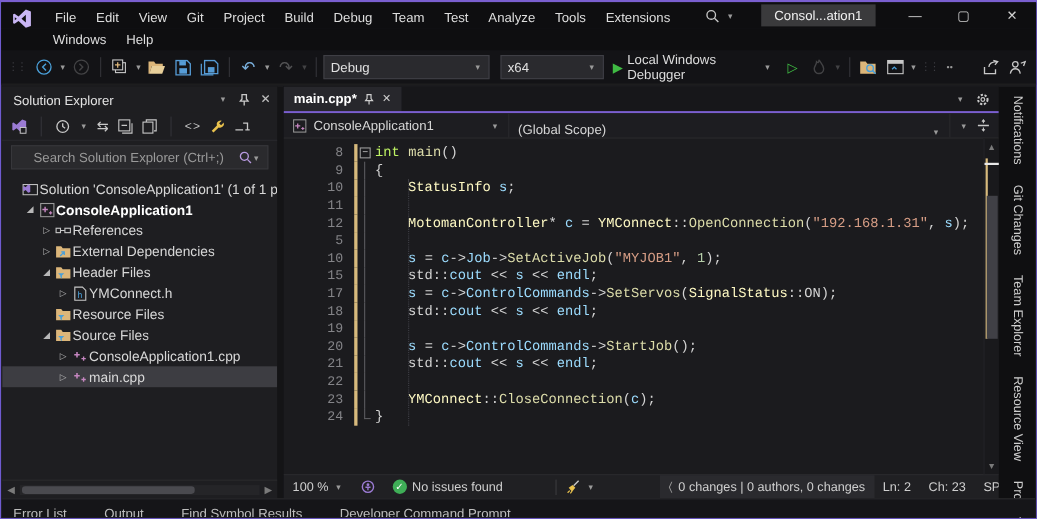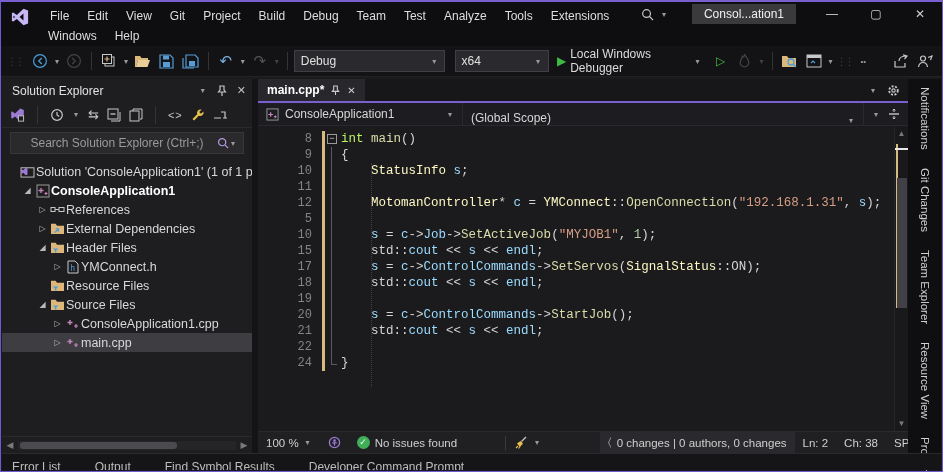--- a/index.html
+++ b/index.html
@@ -555,20 +555,26 @@
               <span class="outl mid"></span>
               <span class="codetext"><span class="tok-p">    std</span><span class="tok-p">::</span><span class="tok-v">cout</span><span class="tok-p"> &lt;&lt; </span><span class="tok-v">s</span><span class="tok-p"> &lt;&lt; </span><span class="tok-v">endl</span><span class="tok-p">;</span></span>
             </div>
             <div class="code-line">
               <span class="ln-num">22</span>
               <span class="chg"></span>
               <span class="outl mid"></span>
               <span class="codetext"></span>
             </div>
             <div class="code-line">
+              <span class="ln-num">23</span>
+              <span class="chg"></span>
+              <span class="outl mid"></span>
+              <span class="codetext"><span class="tok-p">    </span><span class="tok-t">YMConnect</span><span class="tok-p">::</span><span class="tok-f">CloseConnection</span><span class="tok-p">(</span><span class="tok-v">c</span><span class="tok-p">);</span></span>
+            </div>
+            <div class="code-line">
               <span class="ln-num">24</span>
               <span class="chg"></span>
               <span class="outl end"></span>
               <span class="codetext"><span class="tok-p">}</span></span>
             </div>
           </div>
         <div class="vscroll">
           <span class="arr" style="top:3px;">▲</span>
           <span class="gold"></span>
           <span class="caret-mark"></span>
@@ -600,21 +606,21 @@
               <path d="M2 12l2-2M4.5 12.5l1.5-2" stroke="#e8c14d" stroke-width="1.1"></path>
             </svg>
           <span class="chev">▾</span>
         </span>
         <span class="spacer"></span>
         <span class="seg boxed">
           <span style="color:#9a9a9a;">〈</span>
           <span>0 changes | 0 authors, 0 changes</span>
         </span>
         <span class="seg">Ln: 2</span>
-        <span class="seg">Ch: 38</span>
+        <span class="seg">Ch: 23</span>
         <span class="seg" style="padding-right:0;">
           <span class="ws-clip">SPC</span>
         </span>
       </div>
     </div>
 
     <div class="side-strip" id="side-strip">
         <div class="side-tab">Notifications</div>
         <div class="side-tab">Git Changes</div>
         <div class="side-tab">Team Explorer</div>

